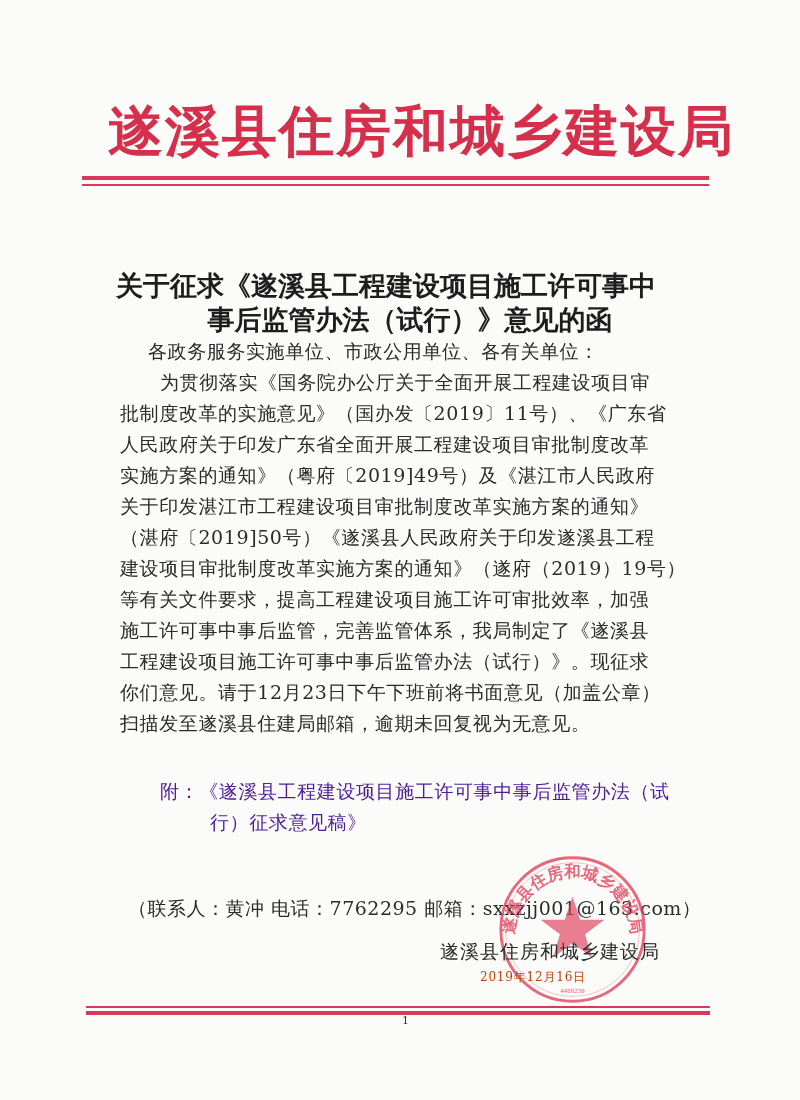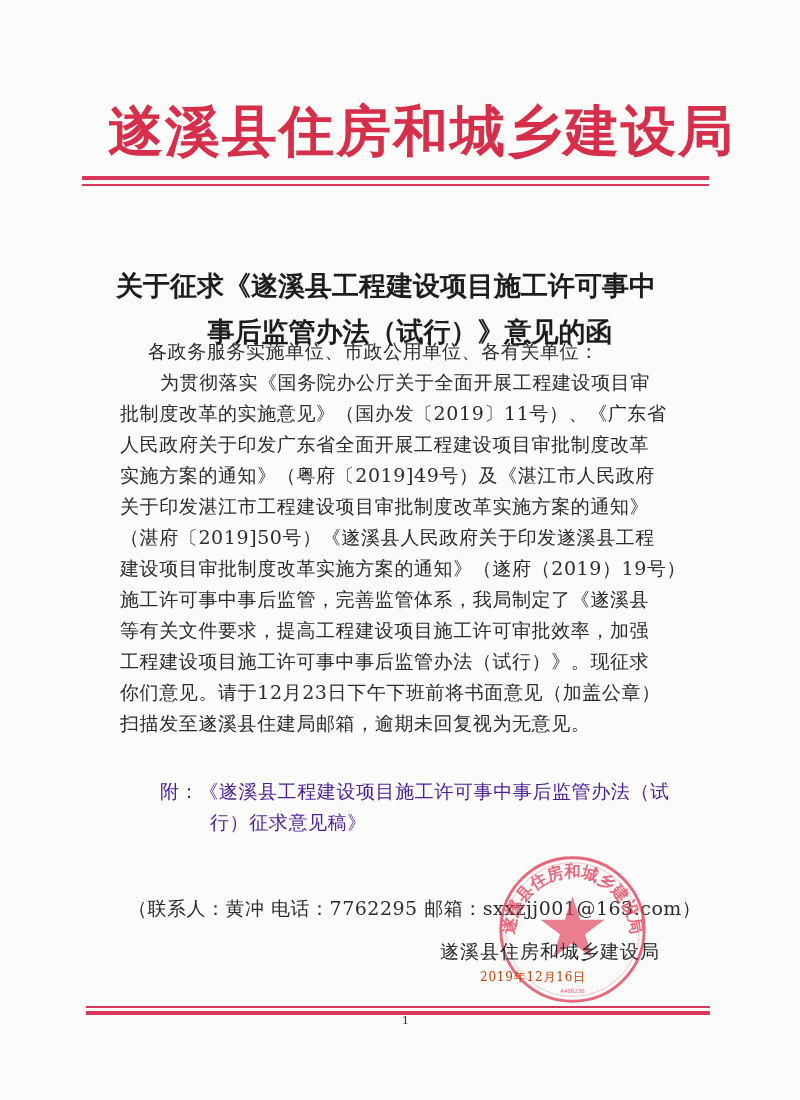--- a/index.html
+++ b/index.html
@@ -21,21 +21,21 @@
   .rule-bot-thin  { left: 86px; top: 1006px; width: 624px; height: 2px; }
   .rule-bot-thick { left: 86px; top: 1011px; width: 624px; height: 4px; }
 
   .title {
     position: absolute; left: 100px; width: 620px; text-align: center;
     font-weight: bold; font-size: 27px; color: #1d1d1d; white-space: nowrap;
     font-family: "DejaVu Serif", serif;
     margin-top: 42px;
   }
   .title-1 { top: 226px; left: 116px; text-align: left; }
-  .title-2 { top: 272px; }
+  .title-2 { top: 260px; }
 
   .body-text {
     position: absolute; left: 120px; width: 580px;
     font-size: 19px; line-height: 31px; color: #2b2b2b;
     font-family: "DejaVu Serif", serif; white-space: nowrap; letter-spacing: 0.6px;
   }
   .line { height: 31px; }
   .indent { padding-left: 40px; }
 
   .salutation { top: 336px; margin-left: 28px; }
@@ -66,22 +66,22 @@
 <div class="body-text salutation">各政务服务实施单位、市政公用单位、各有关单位：</div>
 
 <div class="body-text paragraph">
   <div class="line indent">为贯彻落实《国务院办公厅关于全面开展工程建设项目审</div>
   <div class="line">批制度改革的实施意见》（国办发〔2019〕11号）、《广东省</div>
   <div class="line">人民政府关于印发广东省全面开展工程建设项目审批制度改革</div>
   <div class="line">实施方案的通知》（粤府〔2019]49号）及《湛江市人民政府</div>
   <div class="line">关于印发湛江市工程建设项目审批制度改革实施方案的通知》</div>
   <div class="line">（湛府〔2019]50号）《遂溪县人民政府关于印发遂溪县工程</div>
   <div class="line">建设项目审批制度改革实施方案的通知》（遂府（2019）19号）</div>
+  <div class="line">等有关文件要求，提高工程建设项目施工许可审批效率，加强</div>
   <div class="line">施工许可事中事后监管，完善监管体系，我局制定了《遂溪县</div>
-  <div class="line">等有关文件要求，提高工程建设项目施工许可审批效率，加强</div>
   <div class="line">工程建设项目施工许可事中事后监管办法（试行）》。现征求</div>
   <div class="line">你们意见。请于12月23日下午下班前将书面意见（加盖公章）</div>
   <div class="line">扫描发至遂溪县住建局邮箱，逾期未回复视为无意见。</div>
 </div>
 
 <div class="attach">
   <div>附：《遂溪县工程建设项目施工许可事中事后监管办法（试</div>
   <div class="cont">行）征求意见稿》</div>
 </div>
 

